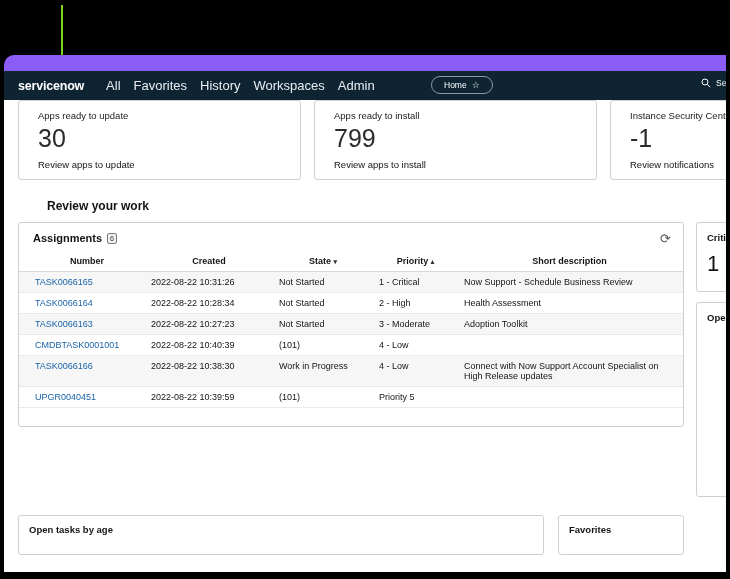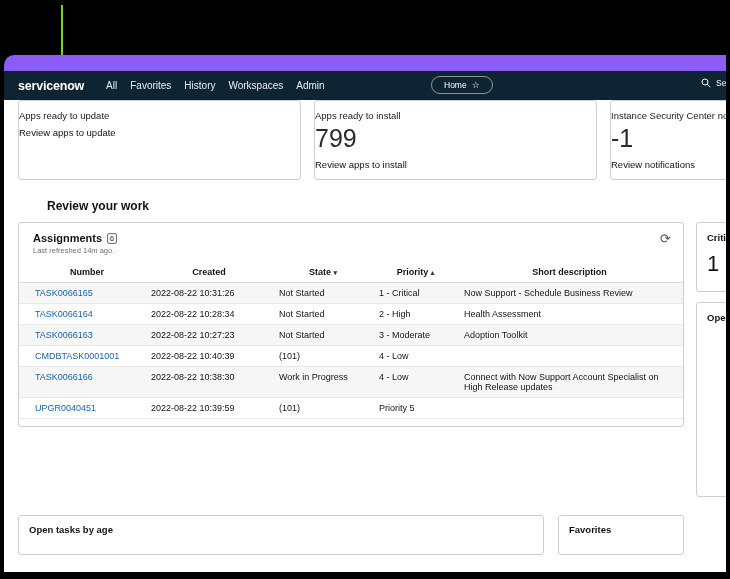--- a/index.html
+++ b/index.html
@@ -16,21 +16,21 @@
     background:#8b5cf6; border-top-left-radius:10px; overflow:hidden;
   }
   .window-top { height:16px; }
 
   
   .app-header {
     height:29px; background:#0e2433; color:#fff;
     display:flex; align-items:center; padding-left:14px; position:relative;
   }
   .logo { font-size:12.5px; font-weight:bold; letter-spacing:-0.2px; cursor:pointer; }
-  .nav { display:flex; gap:13px; margin-left:22px; font-size:10px; color:#e8eef3; }
+  .nav { display:flex; gap:13px; margin-left:22px; font-size:13px; color:#e8eef3; }
   .nav span { cursor:pointer; white-space:nowrap; }
   .home-pill {
     position:absolute; left:427px; top:5px; height:18px;
     border:1px solid #8b979e; border-radius:10px;
     display:flex; align-items:center; gap:5px; padding:0 12px;
     font-size:8.5px; cursor:pointer; white-space:nowrap;
   }
   .home-pill .star { font-size:9px; line-height:1; }
   .header-search {
     position:absolute; left:697px; top:7px; display:flex; align-items:center; gap:5px;
@@ -38,21 +38,21 @@
   }
 
   
   .app-content { background:#fff; height:472px; overflow:hidden; position:relative; color:#141414; }
   .section-title { font-size:12px; font-weight:bold; color:#141414; margin:16px 0 9px 14px; }
   .section-title.second { margin-top:19px;padding-left:29px; }
 
   .cards-row { display:flex; gap:13px; margin-left:14px; }
   .stat-card {
     width:283px; min-width:283px; height:80px;
-    border:1px solid #cfcfcf; border-radius:3px; background:#fff; padding:9px 0;
+    border:1px solid #cfcfcf; border-radius:3px; background:#fff; padding:9px 19px;
   }
   .stat-title { font-size:9.5px; color:#222; white-space:nowrap; overflow:hidden; }
   .stat-value { font-size:25px; font-weight:300; color:#2b2b2b; margin-top:4px; line-height:1.1; }
   .stat-link { font-size:9.5px; color:#141414; margin-top:6px; cursor:pointer; white-space:nowrap; }
 
   .main-row { display:flex; gap:12px; margin-left:14px; align-items:flex-start; }
   .assignments-panel {
     width:666px; min-width:666px; height:205px;
     border:1px solid #cfcfcf; border-radius:3px; background:#fff; position:relative;
   }
@@ -122,20 +122,21 @@
       <span>Search</span>
     </div>
   </div>
 
   <div class="app-content">
 
 
     <div class="cards-row">
       <div class="stat-card">
         <div class="stat-title">Apps ready to update</div>
+        <div class="stat-value">30</div>
         <div class="stat-link">Review apps to update</div>
       </div>
       <div class="stat-card">
         <div class="stat-title">Apps ready to install</div>
         <div class="stat-value">799</div>
         <div class="stat-link">Review apps to install</div>
       </div>
       <div class="stat-card">
         <div class="stat-title">Instance Security Center notifications</div>
         <div class="stat-value">-1</div>
@@ -146,21 +147,20 @@
     <div class="section-title second">Review your work</div>
 
     <div class="main-row">
 
       <div class="assignments-panel">
         <div class="panel-head">
           <div class="panel-title-row">
             <span class="panel-title">Assignments</span>
             <span class="count-badge">6</span>
           </div>
-          <div class="refreshed">Last refreshed 14m ago.</div>
         </div>
         <div class="refresh-icon">⟳</div>
 
         <table class="assign">
           <colgroup>
             <col style="width:128px">
               <col style="width:128px">
               <col style="width:100px">
               <col style="width:85px">
               <col>

